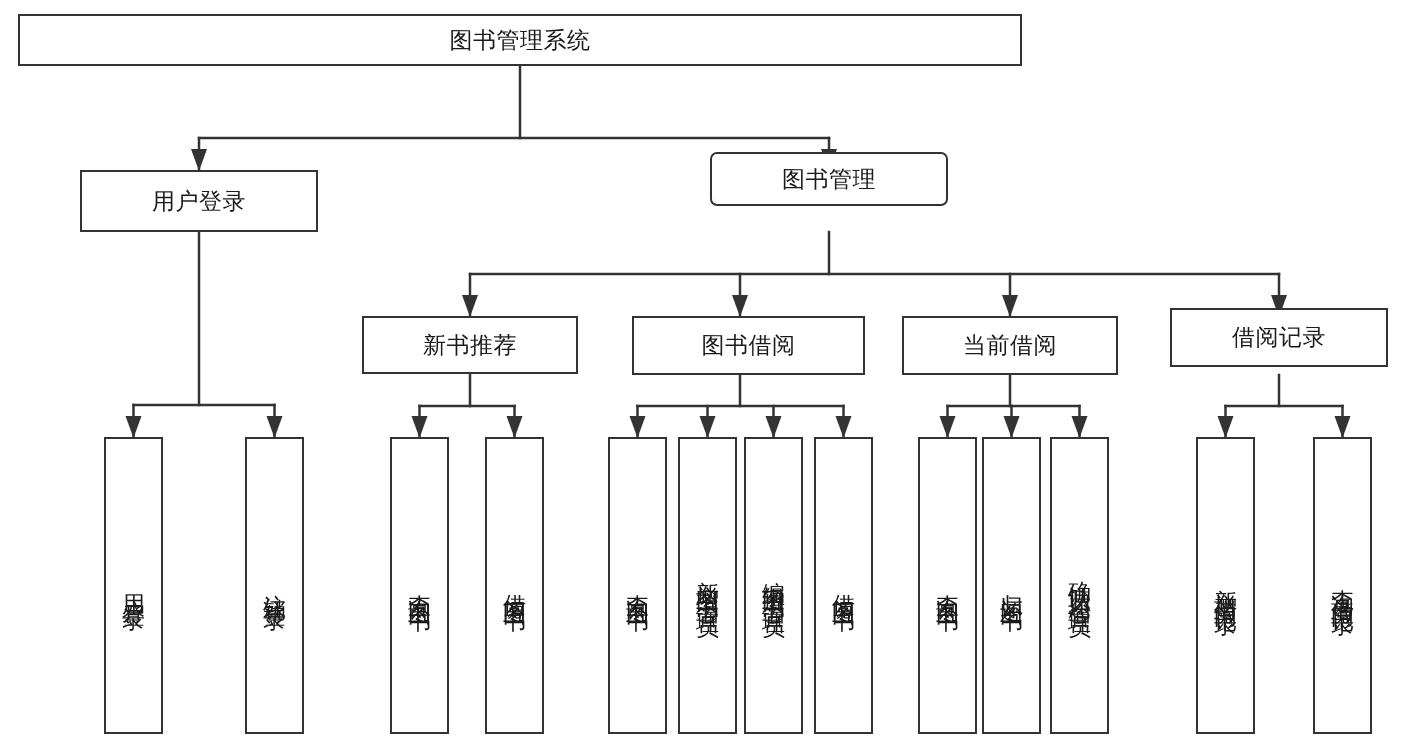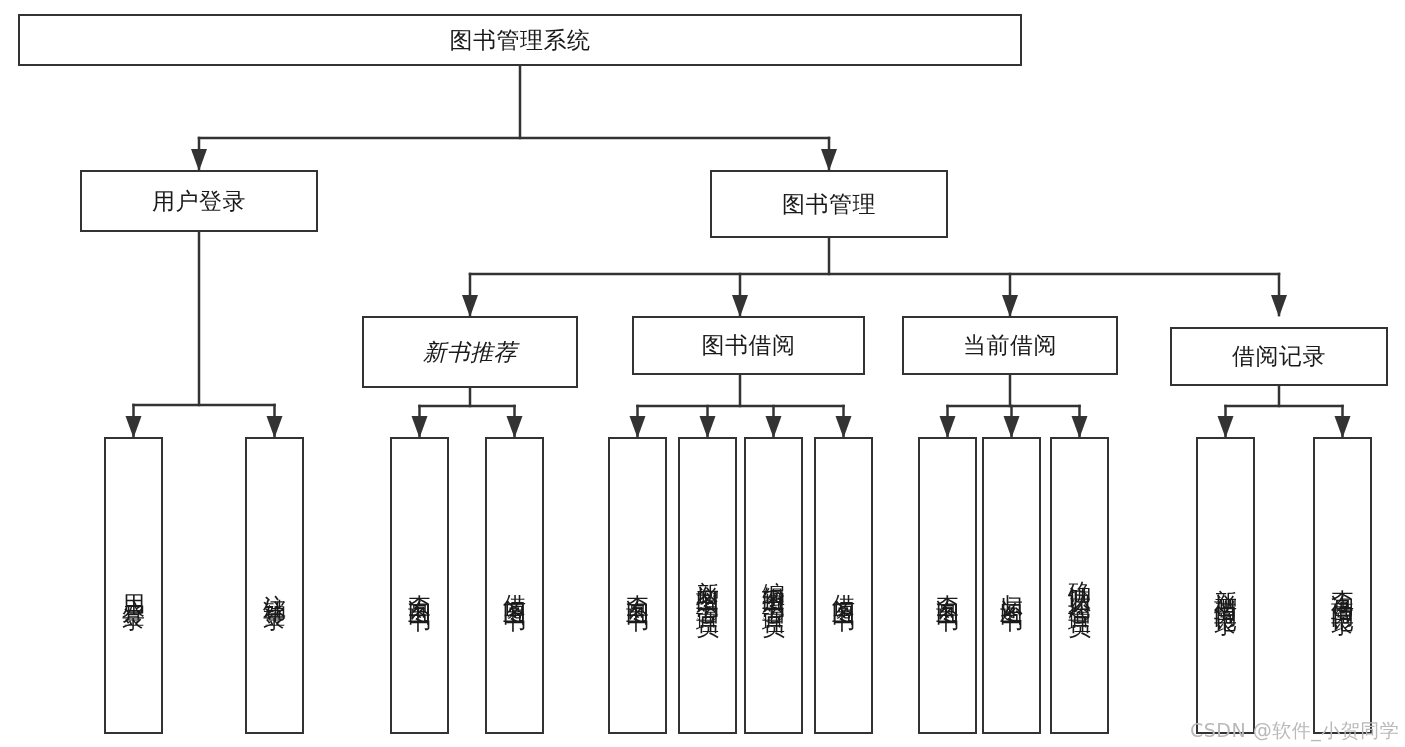--- a/index.html
+++ b/index.html
@@ -114,33 +114,33 @@
       <line x1="1342.5" y1="406" x2="1342.5" y2="436" stroke="#333333" stroke-width="2.5" stroke-linecap="square"></line>
       <path d="M 1334.5 416 L 1350.5 416 L 1342.5 438 Z" fill="#333333"></path>
     </svg>
   <div id="nodes">
       <div class="node horiz" style="left: 18px; top: 14px; width: 1004px; height: 52px;">
         <span>图书管理系统</span>
       </div>
       <div class="node horiz" style="left: 80px; top: 170px; width: 238px; height: 62px;">
         <span>用户登录</span>
       </div>
-      <div class="node horiz" style="left: 710px; top: 170px; width: 238px; height: 68px;">
+      <div class="node horiz" style="left: 710px; top: 152px; width: 238px; height: 54px; border-radius: 7px;">
         <span>图书管理</span>
       </div>
-      <div class="node horiz" style="left: 362px; top: 316px; width: 216px; height: 72px; font-style: italic;">
+      <div class="node horiz" style="left: 362px; top: 316px; width: 216px; height: 58px;">
         <span>新书推荐</span>
       </div>
       <div class="node horiz" style="left: 632px; top: 316px; width: 233px; height: 59px;">
         <span>图书借阅</span>
       </div>
       <div class="node horiz" style="left: 902px; top: 316px; width: 216px; height: 59px; font-family: Liberation Serif, serif;">
         <span>当前借阅</span>
       </div>
-      <div class="node horiz" style="left: 1170px; top: 327px; width: 218px; height: 59px;">
+      <div class="node horiz" style="left: 1170px; top: 308px; width: 218px; height: 59px;">
         <span>借阅记录</span>
       </div>
       <div class="node vert" style="left: 104px; top: 437px; width: 59px; height: 297px;">
         <span class="vtext">用户登录</span>
       </div>
       <div class="node vert" style="left: 245px; top: 437px; width: 59px; height: 297px;">
         <span class="vtext">注销登录</span>
       </div>
       <div class="node vert" style="left: 390px; top: 437px; width: 59px; height: 297px;">
         <span class="vtext">查询图书</span>
@@ -169,14 +169,13 @@
       <div class="node vert" style="left: 1050px; top: 437px; width: 59px; height: 297px;">
         <span class="vtext">确认归还（管理员）</span>
       </div>
       <div class="node vert" style="left: 1196px; top: 437px; width: 59px; height: 297px;">
         <span class="vtext">新增借阅记录</span>
       </div>
       <div class="node vert" style="left: 1313px; top: 437px; width: 59px; height: 297px;">
         <span class="vtext">查询借阅记录</span>
       </div>
     </div>
-  <div class="watermark" style="left: 1190px; top: 718px;">CSDN @软件_小贺同学</div>
 </div>
 
 </body></html>

